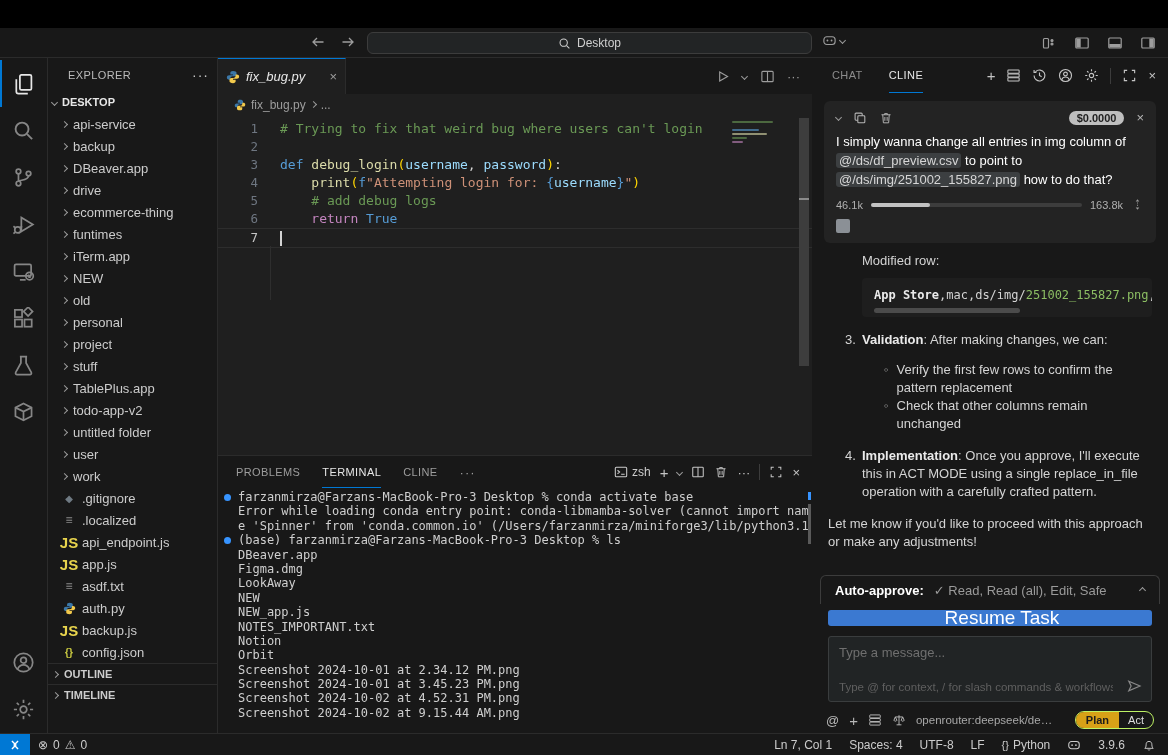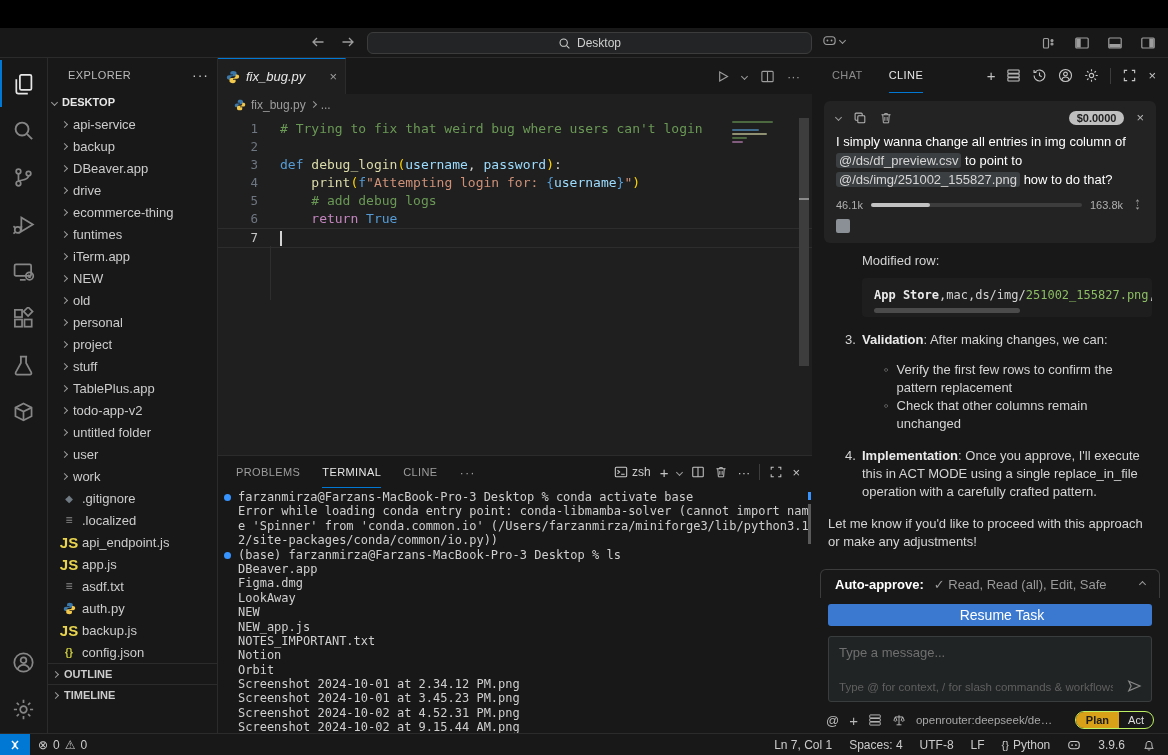--- a/index.html
+++ b/index.html
@@ -131,21 +131,21 @@
   .bold { font-weight:bold; color:#eaeaea; }
   .bullets { margin-top:12px; margin-left:56px; }
   .bullet { display:flex; gap:8px; line-height:18px; }
   .bullet .bmark { color:#9a9a9a; }
   .closing { margin-top:14px; line-height:18px; }
 
   .auto-approve { flex:none; margin:10px 8px 0 8px; border:1px solid #3c3c3c; border-bottom:none; border-radius:6px 6px 0 0; height:29px; display:flex; align-items:center; gap:10px; padding:0 14px; }
   .aa-label { font-weight:bold; color:#ffffff; font-size:13px; }
   .aa-value { color:#9a9a9a; font-size:13px; }
   .aa-chev { margin-left:auto; }
-  .resume-btn { flex:none; margin:6px 16px 0 16px; height:22px; border-radius:3px; background:#3b79d1; color:#ffffff; display:flex; align-items:center; justify-content:center; font-size:14px;padding-left:24px; }
+  .resume-btn { flex:none; margin:6px 16px 0 16px; height:16px; border-radius:3px; background:#3b79d1; color:#ffffff; display:flex; align-items:center; justify-content:center; font-size:19px;padding-left:24px; }
   .msg-input { flex:none; margin:10px 16px 0 16px; height:66px; background:#212425; border:1px solid #3a3d3e; border-radius:3px; padding:8px 10px; position:relative; }
   .mi-ph { color:#6f6f6f; font-size:13px; }
   .mi-hint { position:absolute; left:10px; bottom:8px; right:38px; color:#5f5f5f; font-size:11.5px; white-space:nowrap; overflow:hidden; }
   .mi-send { position:absolute; right:9px; bottom:7px; color:#8a8a8a; }
   .mi-send svg { width:16px; height:16px; }
   .cp-controls { flex:none; height:26px; margin:5px 14px 0 14px; display:flex; align-items:center; gap:10px; color:#b8b8b8; }
   .cp-controls svg { width:14px; height:14px; }
   .at-glyph { font-size:13px; } .plus-glyph { font-size:15px; }
   .model-label { font-size:11.5px; color:#a8a8a8; white-space:nowrap; overflow:hidden; text-overflow:ellipsis; max-width:138px; }
   .mode-toggle { margin-left:auto; display:flex; border:1px solid #bef264; border-radius:10px; overflow:hidden; font-size:11px; }
@@ -562,21 +562,20 @@
                   <path d="M2.5 5.5v-3h3M13.5 5.5v-3h-3M2.5 10.5v3h3M13.5 10.5v3h-3"></path>
                 </svg>
               </span>
             <span>×</span>
           </div>
         </div>
         <div class="term-content">
             <div class="t-line"><span class="t-dot"></span><span>farzanmirza@Farzans-MacBook-Pro-3 Desktop % conda activate base</span></div>
             <div class="t-line"><span>Error while loading conda entry point: conda-libmamba-solver (cannot import nam</span></div>
             <div class="t-line"><span>e 'Spinner' from 'conda.common.io' (/Users/farzanmirza/miniforge3/lib/python3.1</span></div>
-            <div class="t-line"><span>2/site-packages/conda/common/io.py))</span></div>
             <div class="t-line"><span class="t-dot"></span><span>(base) farzanmirza@Farzans-MacBook-Pro-3 Desktop % ls</span></div>
             <div class="t-line"><span>DBeaver.app</span></div>
             <div class="t-line"><span>Figma.dmg</span></div>
             <div class="t-line"><span>LookAway</span></div>
             <div class="t-line"><span>NEW</span></div>
             <div class="t-line"><span>NEW_app.js</span></div>
             <div class="t-line"><span>NOTES_IMPORTANT.txt</span></div>
             <div class="t-line"><span>Notion</span></div>
             <div class="t-line"><span>Orbit</span></div>
             <div class="t-line"><span>Screenshot 2024-10-01 at 2.34.12 PM.png</span></div>

